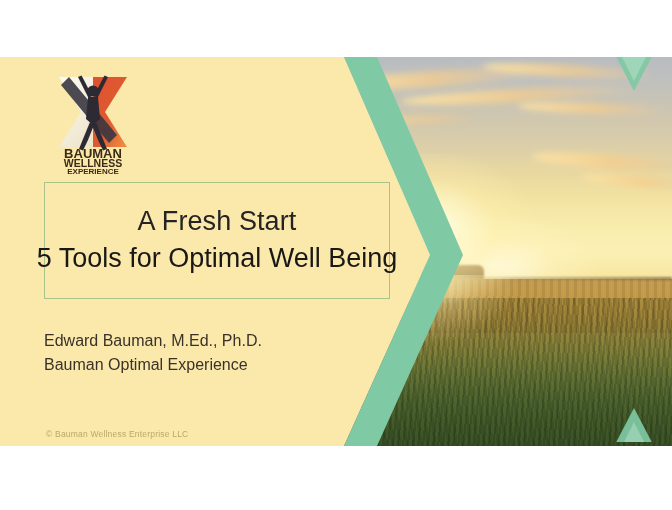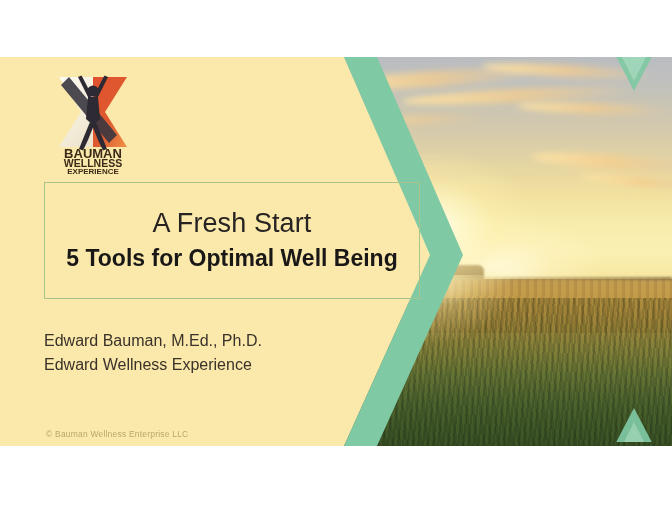--- a/index.html
+++ b/index.html
@@ -177,41 +177,41 @@
     z-index: 5;
     pointer-events: none;
   }
   .green-chevron svg { display: block; }
 
   
   .title-box {
     position: absolute;
     left: 44px;
     top: 125px;
-    width: 376px;
+    width: 346px;
     height: 117px;
     border: 1.5px solid #a9c48a;
     box-sizing: border-box;
     z-index: 6;
     display: flex;
     flex-direction: column;
     align-items: center;
     justify-content: center;
   }
   .title-main {
     font-size: 27px;
     font-weight: 400;
     color: #262322;
     letter-spacing: 0.1px;
     line-height: 1.1;
     white-space: nowrap;
   }
   .title-sub {
-    font-size: 23px;
-    font-weight: bold;
+    font-size: 27px;
+    font-weight: normal;
     color: #1a1817;
     line-height: 1.15;
     margin-top: 6px;
     white-space: nowrap;
   }
 
   
   .presenter {
     position: absolute;
     left: 44px;
@@ -356,19 +356,19 @@
       </svg>
     </div>
 
     <div class="title-box">
       <div class="title-main">A Fresh Start</div>
       <div class="title-sub">5 Tools for Optimal Well Being</div>
     </div>
 
     <div class="presenter">
       <div class="presenter-name">Edward Bauman, M.Ed., Ph.D.</div>
-      <div class="presenter-org">Edward Wellness Experience</div>
+      <div class="presenter-org">Bauman Optimal Experience</div>
     </div>
 
     <div class="copyright">© Bauman Wellness Enterprise LLC</div>
 
   </div>
 </div>
 
 </body></html>

